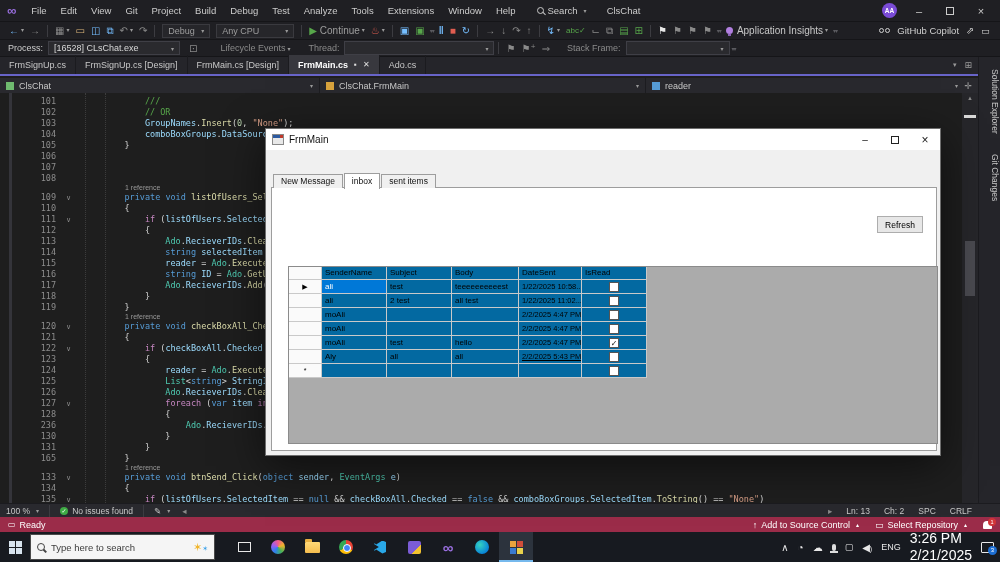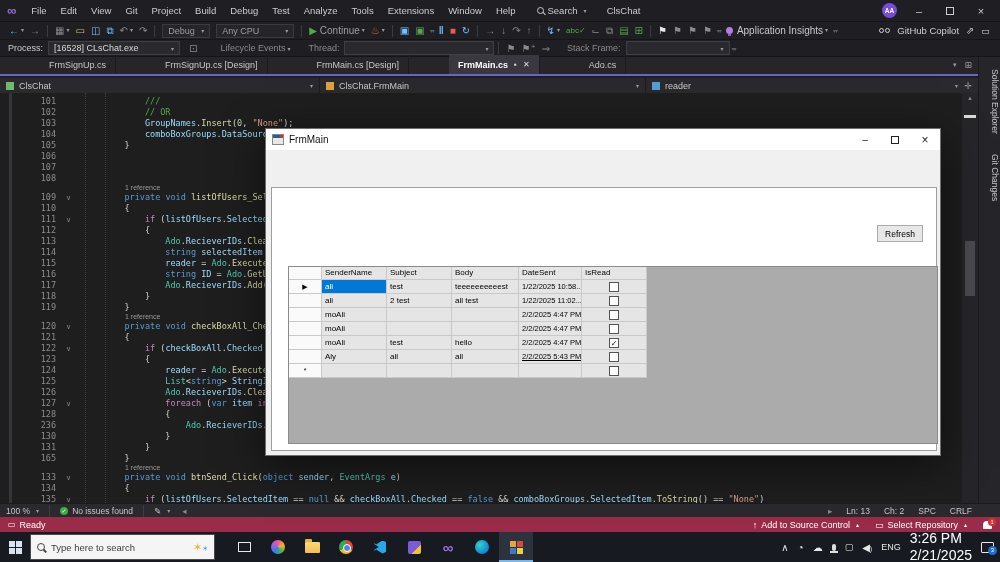--- a/index.html
+++ b/index.html
@@ -47,21 +47,21 @@
     display:flex; align-items:center; padding-left:8px; color:#cccccc; font-size:9px;
     border-bottom:1px solid #151518; }
   .ddark { background:#2a2a2e; border:1px solid #3f3f46; height:14px; display:flex; align-items:center;
     padding:0 5px; color:#d8d8d8; font-size:9px; }
   .dim { color:#8a8a8a; }
 
   
   #tabstrip { position:absolute; left:0; top:57px; width:978px; height:19px; background:#25252a;
     display:flex; align-items:flex-end; border-bottom:2px solid #6864c8; }
   .doc-tab { height:19px; display:flex; align-items:center; padding:0 9px; color:#c8c8c8;
-    font-size:9px; border-right:1px solid #1b1b1f; white-space:nowrap;margin-left:40px; }
+    font-size:9px; border-right:1px solid #1b1b1f; white-space:nowrap; }
   .doc-tab.active { background:#38383e; color:#ffffff; font-weight:bold; }
   .tab-pin,.tab-close { margin-left:6px; font-size:8px; color:#e0e0e0; font-weight:normal; }
   #tabstrip-right { margin-left:auto; display:flex; align-items:center; gap:8px; padding:0 6px 4px 0; color:#9a9a9a; }
 
   
   #navbar { position:absolute; left:0; top:78px; width:978px; height:15px; background:#29292e;
     display:flex; align-items:center; color:#c8c8c8; font-size:9px; }
   .nav-sec { display:flex; align-items:center; height:15px; border-right:1px solid #1d1d21; padding:0 6px; gap:5px; }
   .nav-sec .caret { margin-left:auto; }
   .nico { width:8px; height:8px; display:inline-block; }
@@ -165,27 +165,27 @@
   #appwin-btns { margin-left:auto; display:flex; }
   .abtn { width:30px; height:21px; display:flex; align-items:center; justify-content:center;
     color:#222; font-size:10px; }
   .asq { width:8px; height:8px; border:1px solid #222; }
   #apptabs { position:absolute; left:7px; top:44px; height:15px; display:flex; align-items:flex-end; z-index:3; }
   .apptab { height:14px; line-height:13px; padding:0 7px; font-size:8.5px; color:#111;
     background:#f0f0f0; border:1px solid #9d9d9d; border-bottom:none; margin-right:1px; }
   .apptab.active { background:#ffffff; height:16px; line-height:15px; position:relative; top:1px; }
   #apppage { position:absolute; left:5px; top:58px; width:666px; height:264px; background:#ffffff;
     border:1px solid #9d9d9d; }
-  #refresh-btn { position:absolute; left:611px; top:96px; width:46px; height:17px;
+  #refresh-btn { position:absolute; left:611px; top:87px; width:46px; height:17px;
     background:#e7e7e7; border:1px solid #adadad; font-size:8.5px; color:#000;
     display:flex; align-items:center; justify-content:center; }
   #grid { position:absolute; left:22px; top:137px; width:650px; height:178px; background:#ababab;
     border:1px solid #8b8b8b; overflow:hidden; }
   .grow { display:flex; }
-  .gcell { background:#e5e5e5; border-right:1px solid #c9c9c9; border-bottom:1px solid #c9c9c9;
+  .gcell { background:#0369a1; border-right:1px solid #c9c9c9; border-bottom:1px solid #c9c9c9;
     font-size:8px; color:#000; padding:0 3px; height:14px; line-height:13px; overflow:hidden; white-space:nowrap; }
   .ghead .gcell { height:13px; line-height:12px; }
   .grh { background:#fafafa; text-align:center; padding:0; }
   .gcell.sel { background:#0078d7; color:#fff; }
   .gcell.date { font-size:7.5px; }
   .cbwrap { display:flex; align-items:center; justify-content:center; padding:0; }
   .cb { width:10px; height:10px; border:1px solid #555; background:#fff; font-size:8px;
     line-height:9px; text-align:center; color:#111; }
 </style>
 </head>
@@ -657,20 +657,25 @@
       <span class="formico"></span>
       <span>FrmMain</span>
       <div id="appwin-btns">
         <span class="abtn">–</span>
         <span class="abtn">
             <span class="asq"></span>
           </span>
         <span class="abtn" style="font-size:12px">×</span>
       </div>
     </div>
+    <div id="apptabs">
+        <span class="apptab">New Message</span>
+        <span class="apptab active">inbox</span>
+        <span class="apptab">sent items</span>
+      </div>
     <div id="apppage"></div>
     <button id="refresh-btn">Refresh</button>
     <div id="grid">
       <div id="grid-table">
           <div class="grow ghead">
             <div class="gcell grh" style="width: 33px;"></div>
             <div class="gcell" style="width: 65px;">SenderName</div>
             <div class="gcell" style="width: 65px;">Subject</div>
             <div class="gcell" style="width: 67px;">Body</div>
             <div class="gcell" style="width: 63px;">DateSent</div>

